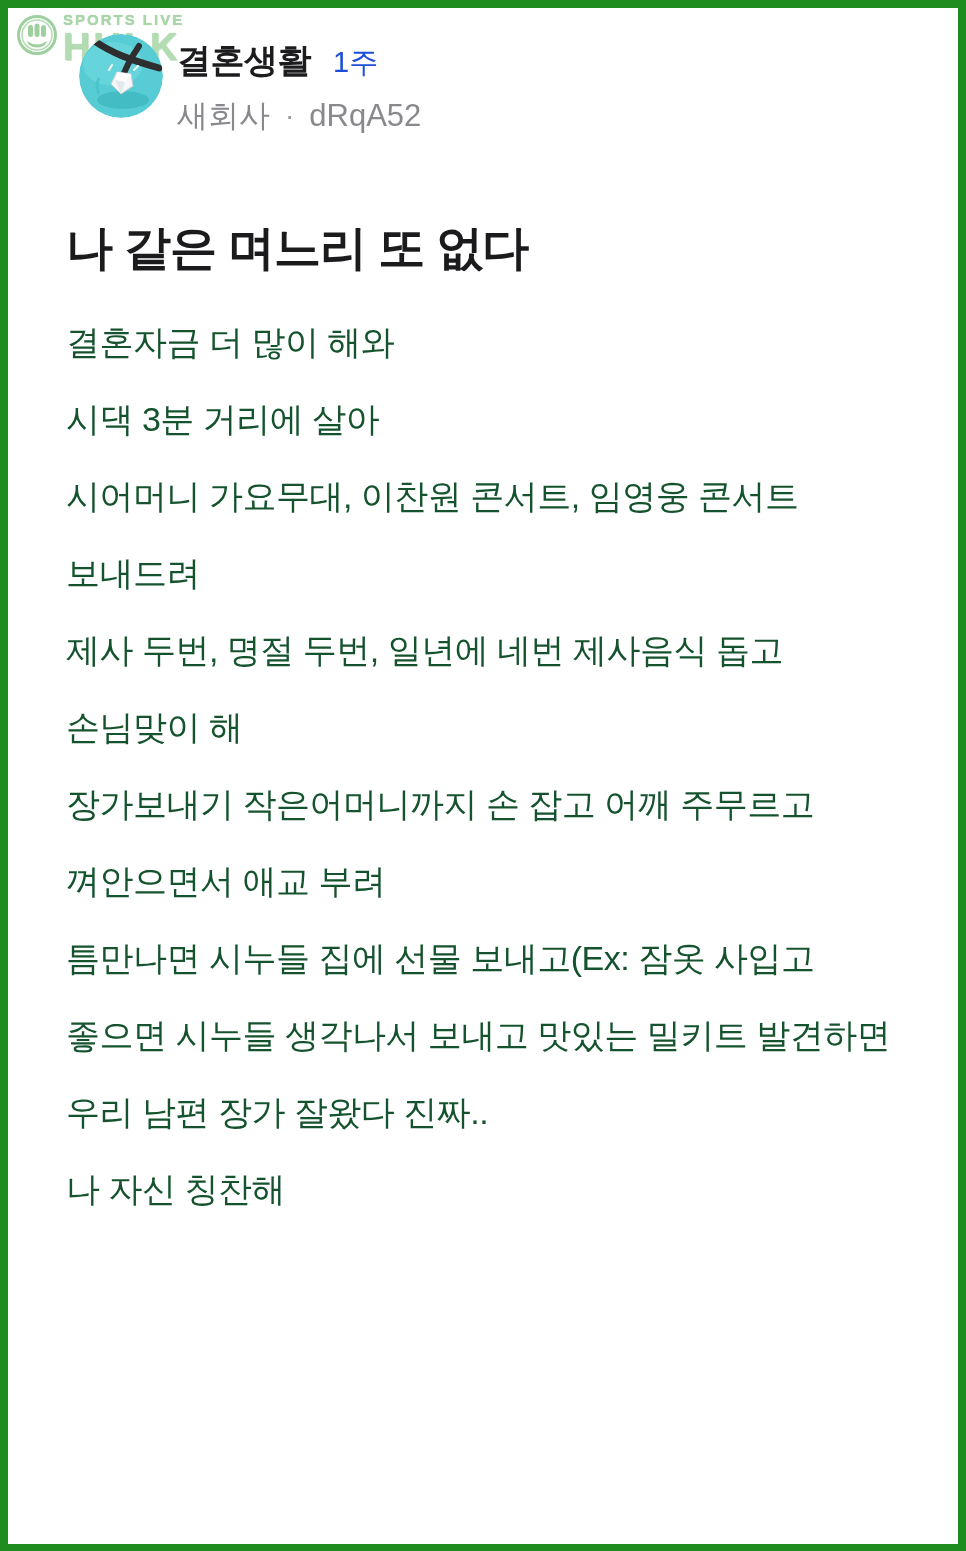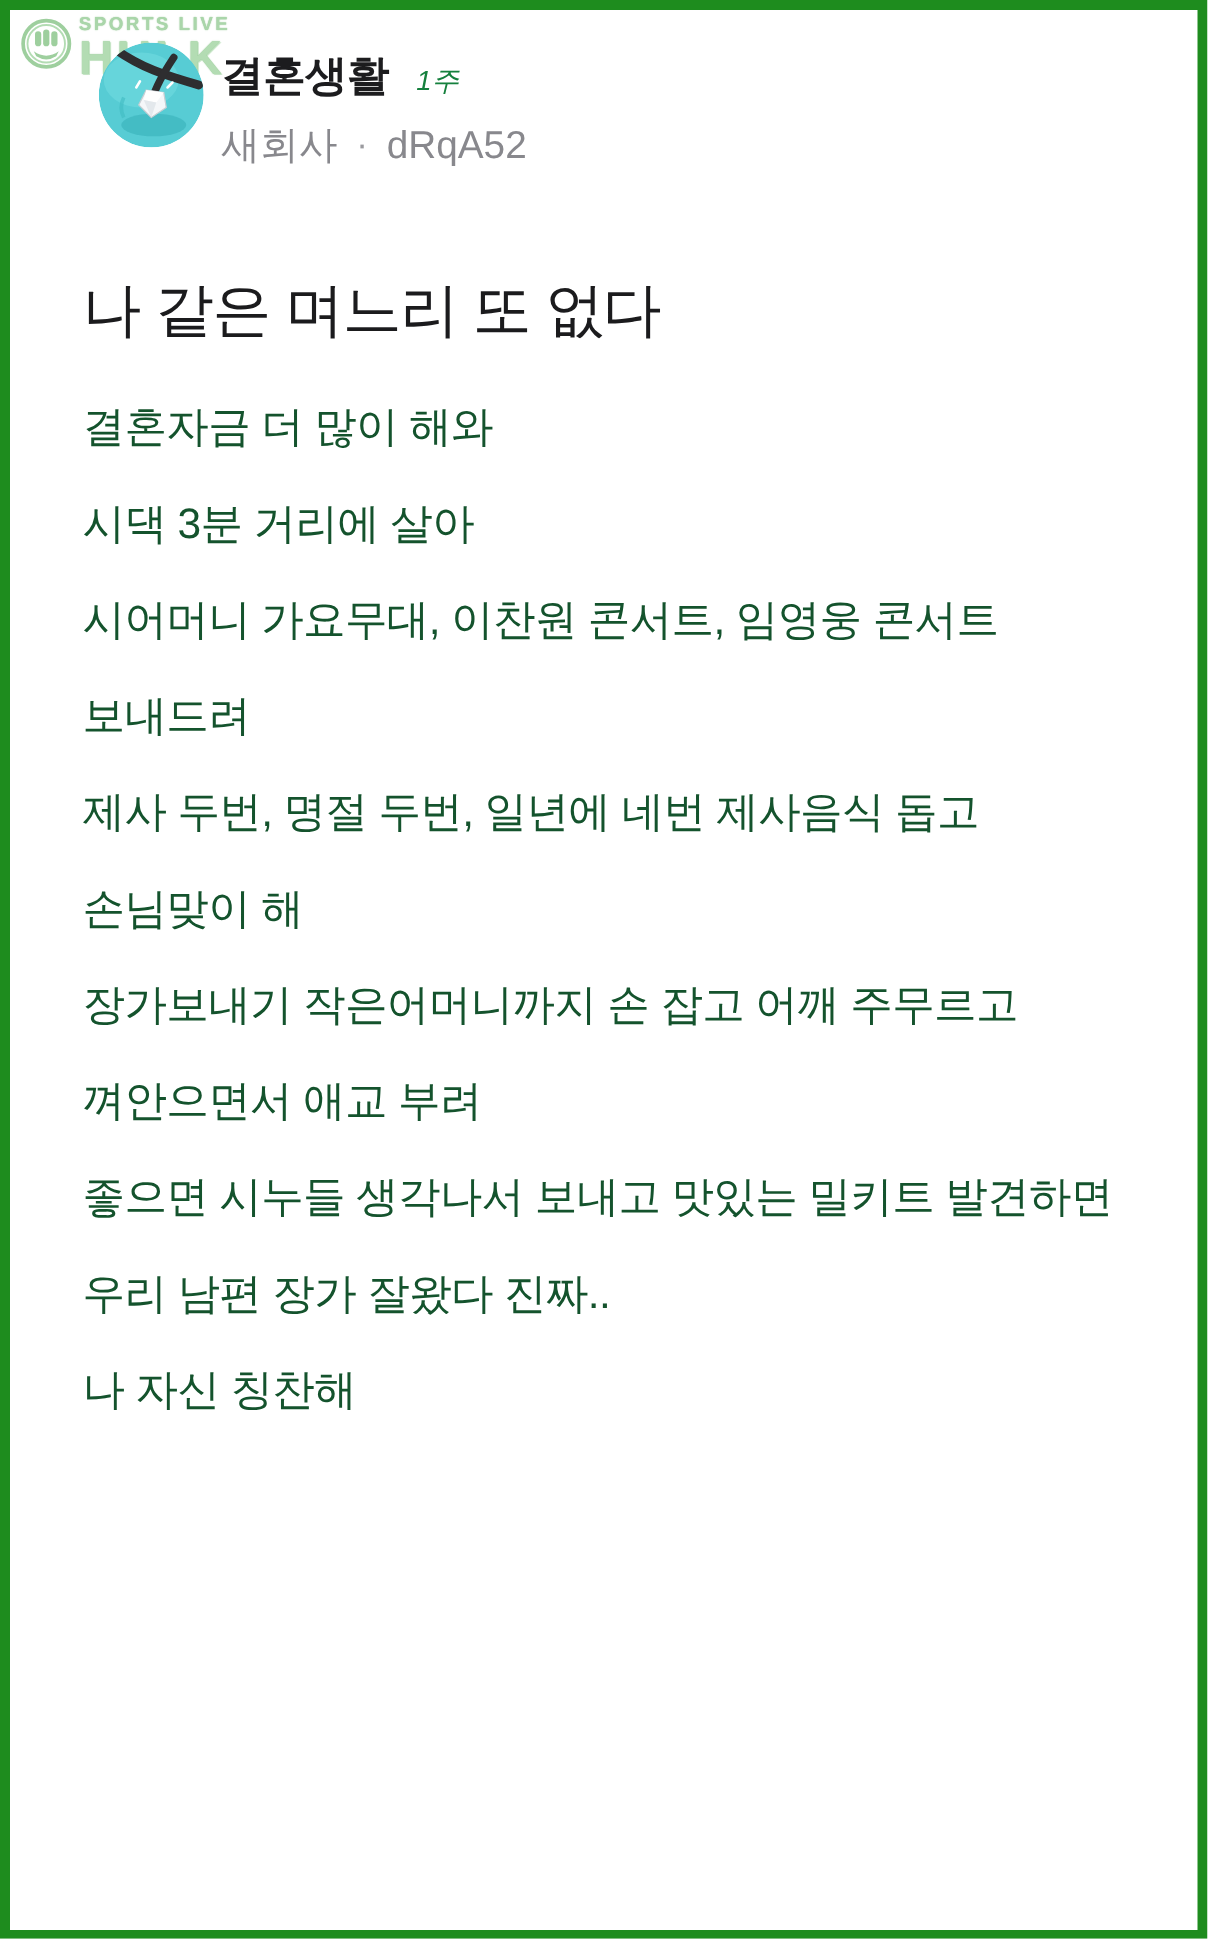--- a/index.html
+++ b/index.html
@@ -62,43 +62,42 @@
   .avatar svg { display: block; }
   .meta { margin-left: 14px; padding-top: 4px; }
   .meta-row1 { display: flex; align-items: baseline; }
   .board-name {
     font-size: 34px;
     font-weight: 700;
     color: #1c1c1e;
     letter-spacing: -0.5px;
   }
   .timestamp {
-    font-size: 22px;
-    color: #15803d;
+    font-size: 29px;
+    color: #1d4ed8;
     margin-left: 22px;
-    font-style: italic;
   }
   .meta-row2 {
     margin-top: 11px;
     display: flex;
     align-items: center;
     font-size: 31px;
     color: #88888d;
   }
   .meta-dot { margin: 0 15px; font-size: 28px; color: #9a9a9f; }
   
   .post-title {
     position: absolute;
     top: 212px;
     left: 58px;
     right: 52px;
     margin: 0;
     font-size: 47px;
     line-height: 1.2;
-    font-weight: 400;
+    font-weight: 700;
     color: #1b1b1d;
     letter-spacing: -1px;
     z-index: 2;
   }
   
   .post-body {
     position: absolute;
     top: 296px;
     left: 58px;
     right: 30px;
@@ -167,18 +166,19 @@
 
   <div class="post-body">
       <div class="body-line">결혼자금 더 많이 해와</div>
       <div class="body-line">시댁 3분 거리에 살아</div>
       <div class="body-line">시어머니 가요무대, 이찬원 콘서트, 임영웅 콘서트</div>
       <div class="body-line">보내드려</div>
       <div class="body-line">제사 두번, 명절 두번, 일년에 네번 제사음식 돕고</div>
       <div class="body-line">손님맞이 해</div>
       <div class="body-line">장가보내기 작은어머니까지 손 잡고 어깨 주무르고</div>
       <div class="body-line">껴안으면서 애교 부려</div>
+      <div class="body-line">틈만나면 시누들 집에 선물 보내고(Ex: 잠옷 사입고</div>
       <div class="body-line">좋으면 시누들 생각나서 보내고 맛있는 밀키트 발견하면</div>
       <div class="body-line">우리 남편 장가 잘왔다 진짜..</div>
       <div class="body-line">나 자신 칭찬해</div>
     </div>
 
 </div>
 
 </body></html>

